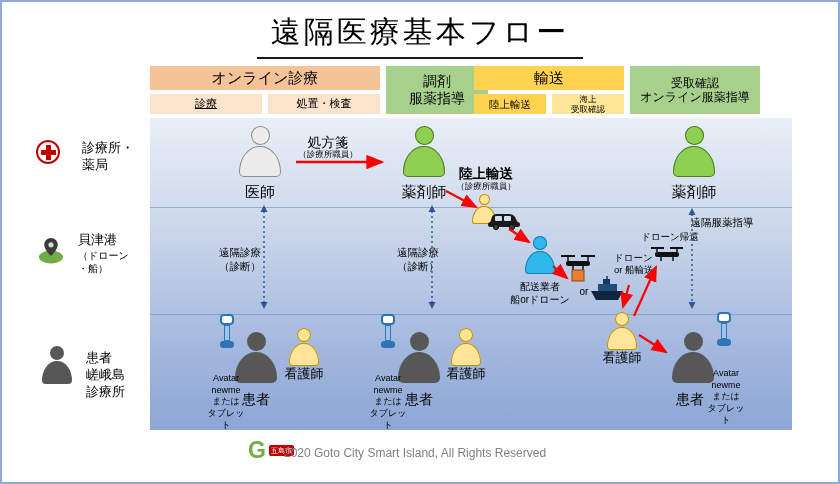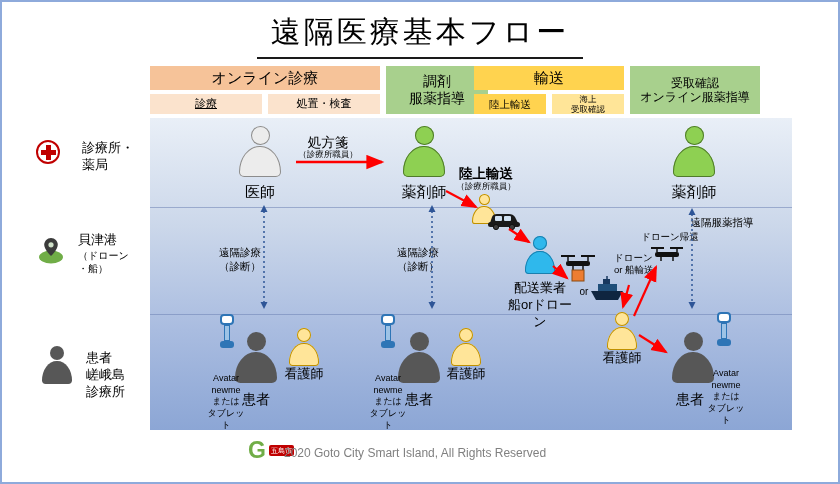--- a/index.html
+++ b/index.html
@@ -140,21 +140,21 @@
     <rect x="9" y="6" width="7" height="5" rx="1" fill="#cfe0f0"></rect>
     <rect x="18" y="6" width="7" height="5" rx="1" fill="#cfe0f0"></rect>
     <circle cx="10" cy="17" r="2.6" fill="#3d3d3d" stroke="#111"></circle>
     <circle cx="26" cy="17" r="2.6" fill="#3d3d3d" stroke="#111"></circle>
   </svg>
 
   <div class="person p-md c-blue" style="left:523px;top:234px;">
       <div class="ph"></div>
       <div class="pb"></div>
     </div>
-  <div class="lbl" style="left:502px;top:278px;width:72px;font-size:13px;text-align:center;">配送業者
+  <div class="lbl" style="left:502px;top:278px;width:72px;font-size:10px;text-align:center;">配送業者
 船orドローン</div>
 
   <svg class="icon-abs" style="left:558px;top:250px;" width="36" height="32" viewBox="0 0 36 32">
     <line x1="1" y1="4" x2="15" y2="4" stroke="#111" stroke-width="2"></line>
     <line x1="21" y1="4" x2="35" y2="4" stroke="#111" stroke-width="2"></line>
     <line x1="8" y1="4" x2="8" y2="9" stroke="#111" stroke-width="1.5"></line>
     <line x1="28" y1="4" x2="28" y2="9" stroke="#111" stroke-width="1.5"></line>
     <rect x="6" y="9" width="24" height="5" rx="2" fill="#111"></rect>
     <line x1="13" y1="14" x2="13" y2="18" stroke="#111" stroke-width="1.5"></line>
     <line x1="23" y1="14" x2="23" y2="18" stroke="#111" stroke-width="1.5"></line>

